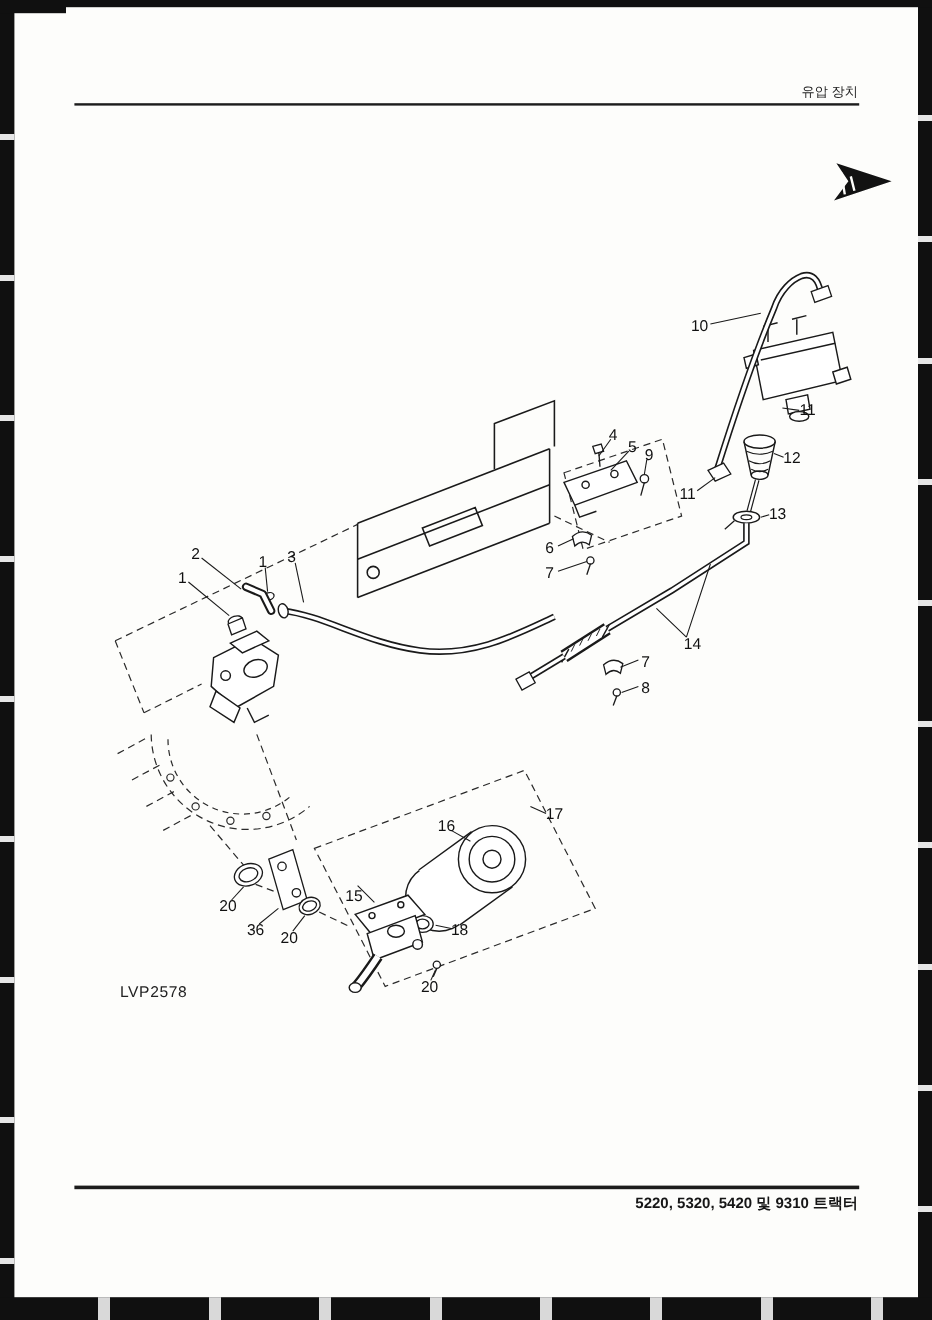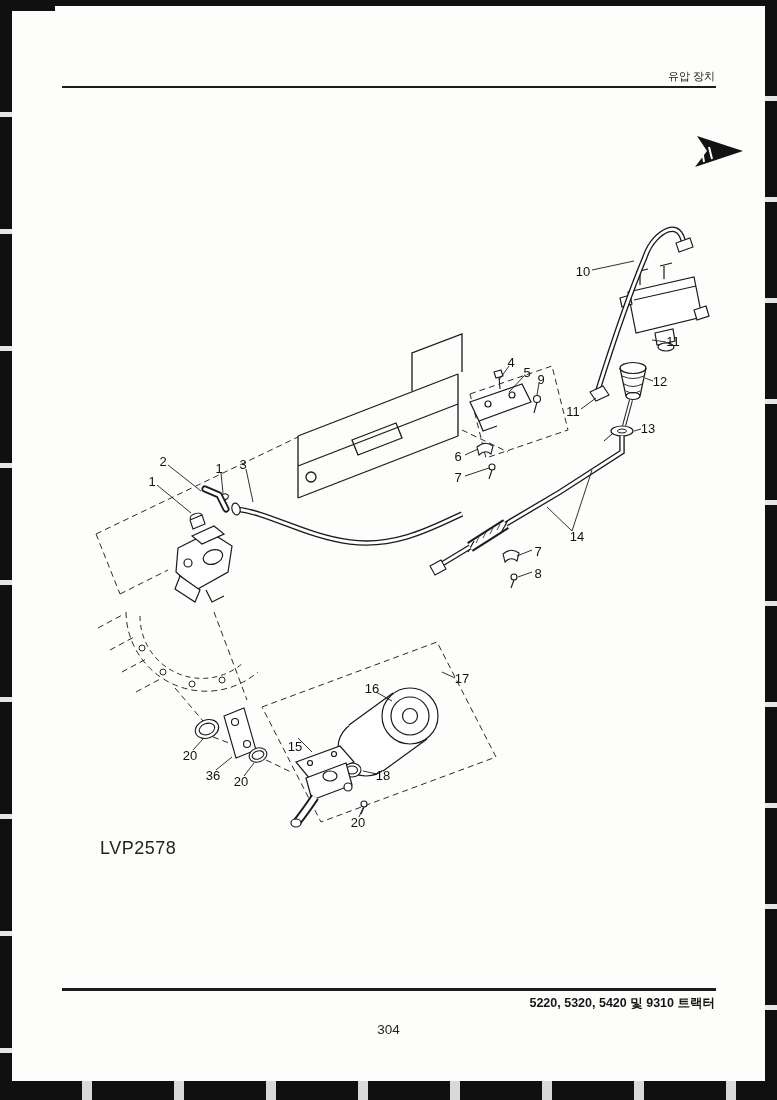--- a/index.html
+++ b/index.html
@@ -29,21 +29,21 @@
     background-image:repeating-linear-gradient(to right, transparent 0 82px, #d9d9d9 82px 92px);
   }
   .page-title {
     position:absolute; top:40px; left:20px; right:20px; z-index:2;
     text-align:center; font-size:22px; font-weight:700; letter-spacing:.3px; color:#141414;
   }
   .section-label { position:absolute; top:69px; right:62px; z-index:2; font-size:11px; color:#222; }
   .rule { position:absolute; left:62px; width:654px; background:#1c1c1c; z-index:2; }
   .rule-top { top:86px; height:2px; }
   .rule-bottom { top:988px; height:3px; }
-  .figure-code { position:absolute; top:819px; left:100px; z-index:3; font-size:18px; letter-spacing:.5px; color:#222;margin-top:19px; }
+  .figure-code { position:absolute; top:819px; left:100px; z-index:3; font-size:13px; letter-spacing:.5px; color:#222; }
   .footer-models { position:absolute; top:995px; right:62px; z-index:2; font-size:12.5px; font-weight:700; color:#161616; }
   .page-number { position:absolute; top:1022px; left:0; right:0; z-index:2; text-align:center; font-size:13.5px; color:#222; }
   .diagram { position:absolute; left:0; top:0; z-index:1; }
   .callout-layer { position:absolute; left:0; top:0; width:777px; height:1100px; z-index:3; pointer-events:none; }
   .callout {
     position:absolute; transform:translate(-50%,-50%);
     font-size:13px; color:#111; line-height:1;
   }
 </style>
 </head>
@@ -299,20 +299,19 @@
       <span class="callout" style="left: 358px; top: 822px;">20</span>
       <span class="callout" style="left: 190px; top: 755px;">20</span>
       <span class="callout" style="left: 213px; top: 775px;">36</span>
       <span class="callout" style="left: 241px; top: 781px;">20</span>
     </div>
 
   <div class="figure-code">LVP2578</div>
 
   <div class="rule rule-bottom"></div>
   <div class="footer-models">5220, 5320, 5420 및 9310 트랙터</div>
-  <div class="page-number">304</div>
 
   <div class="film-top"></div>
   <div class="film-corner"></div>
   <div class="film-left"></div>
   <div class="film-right"></div>
   <div class="film-bottom"></div>
 </div>
 
 </body></html>

